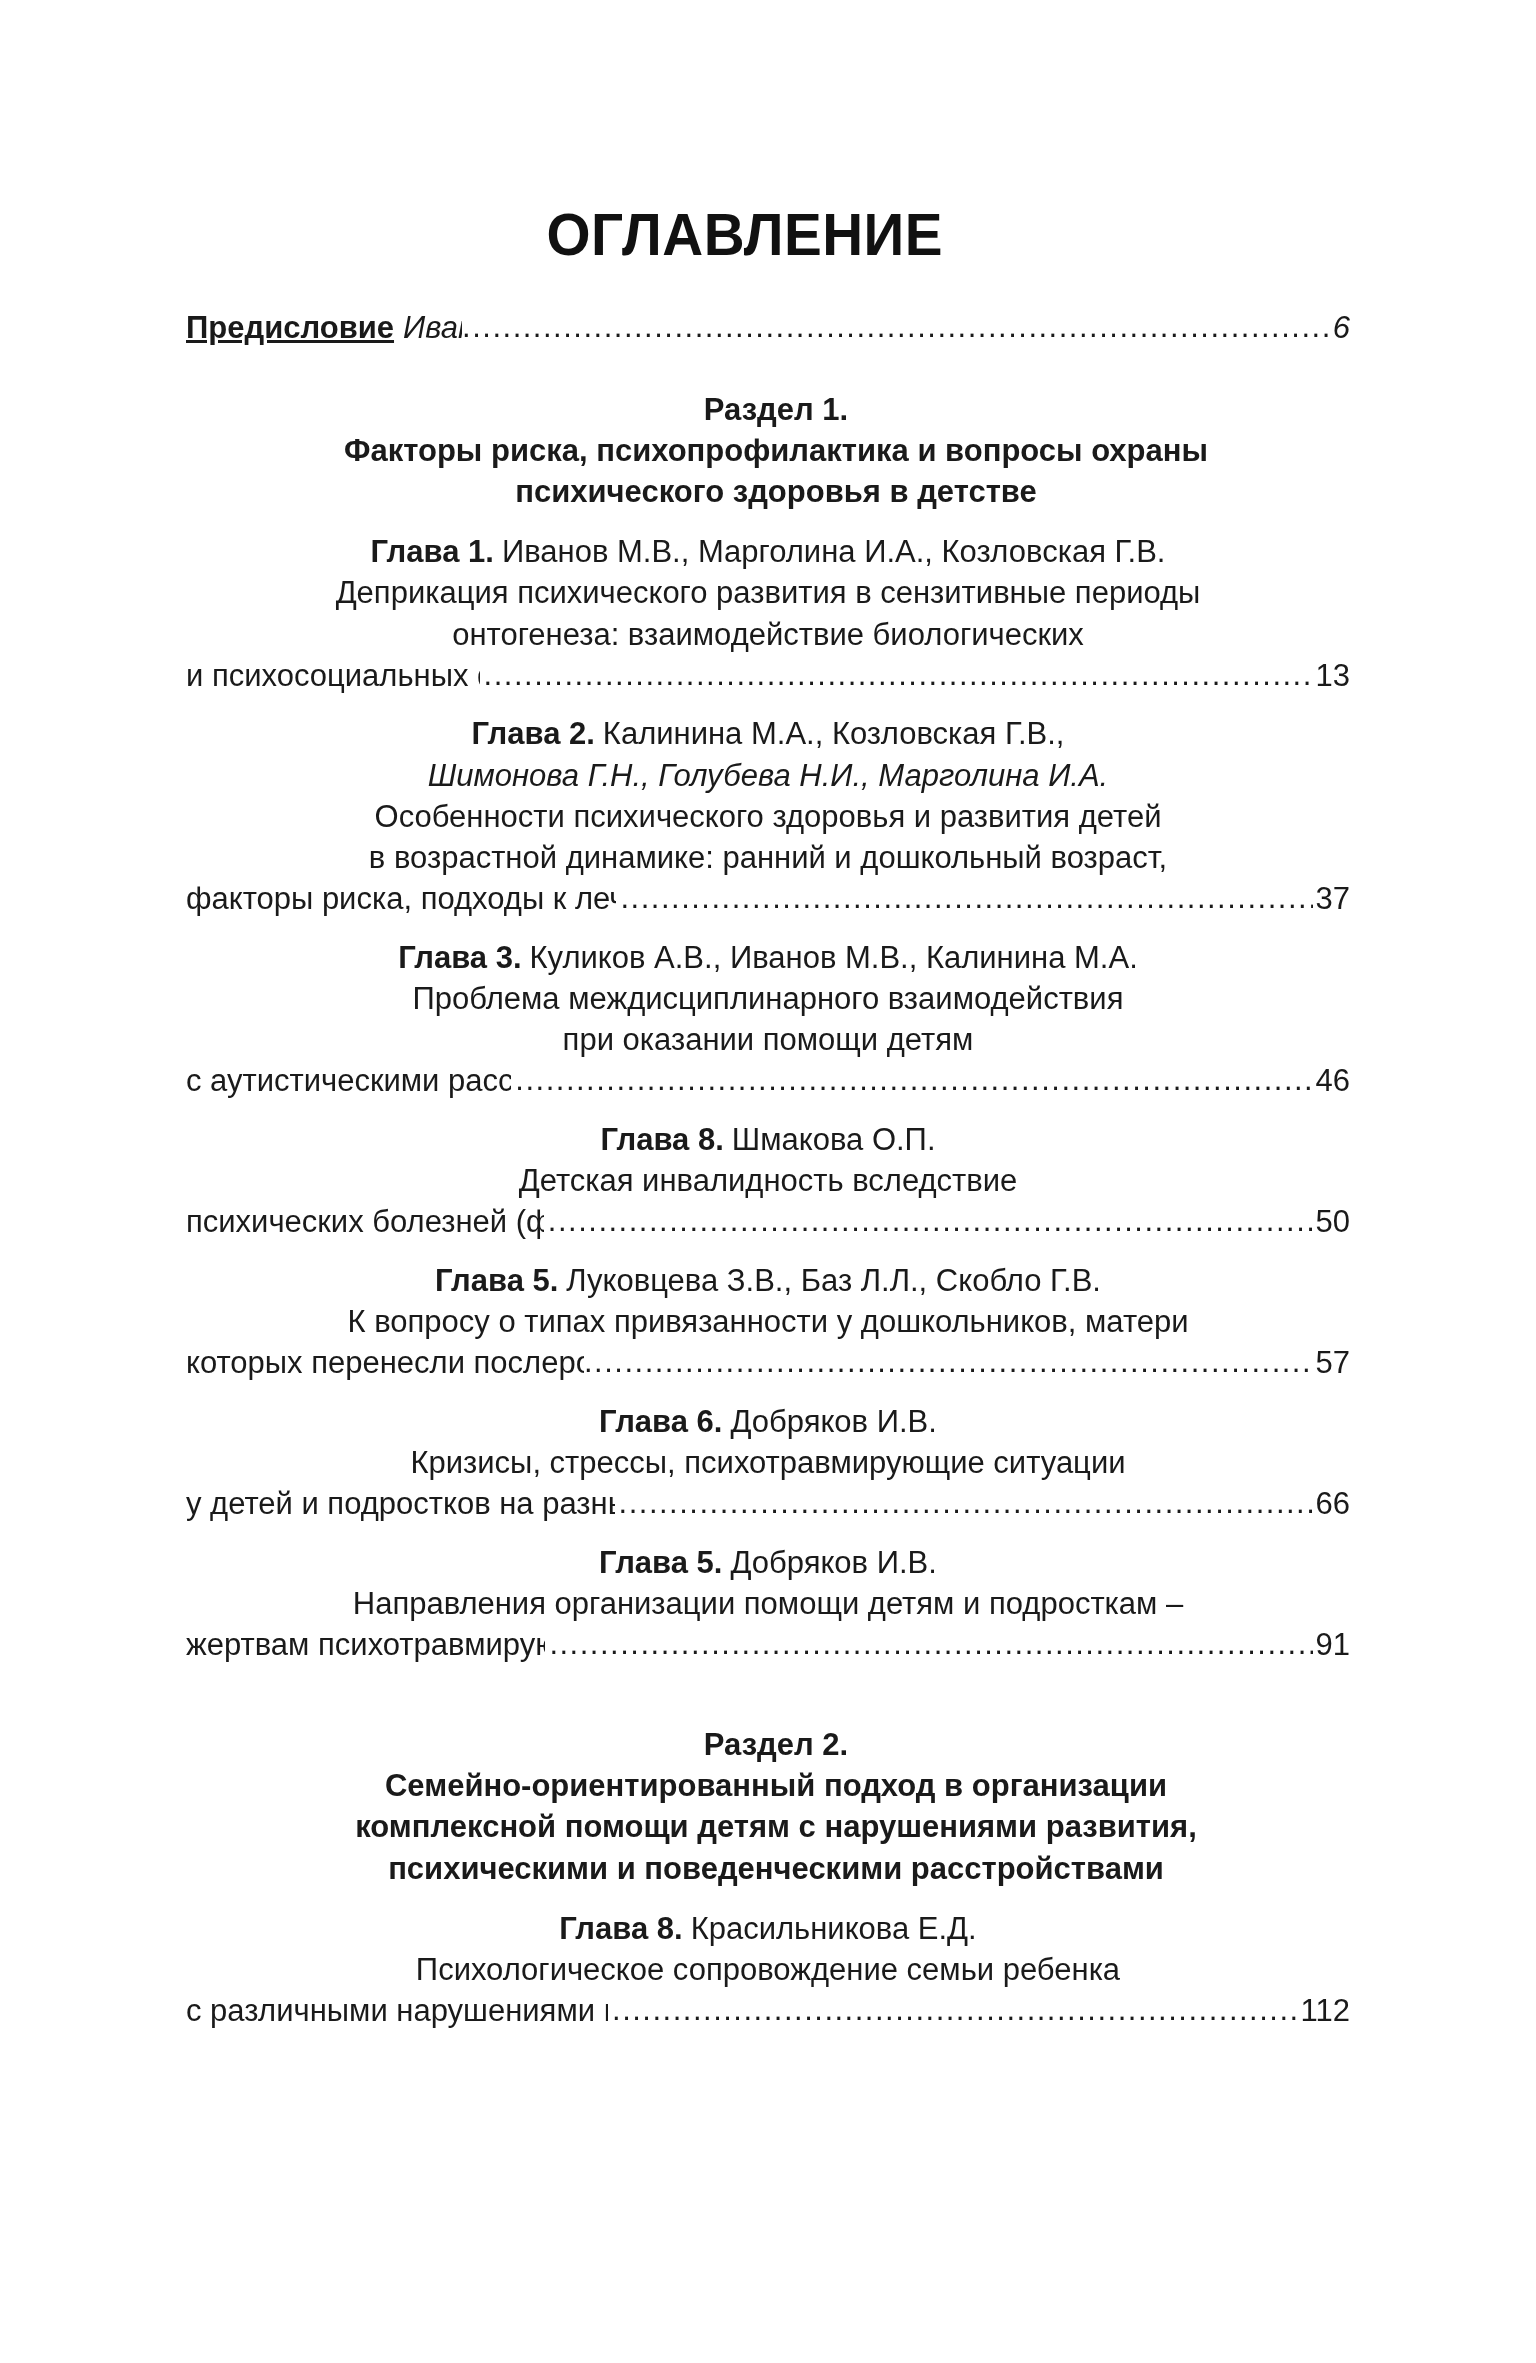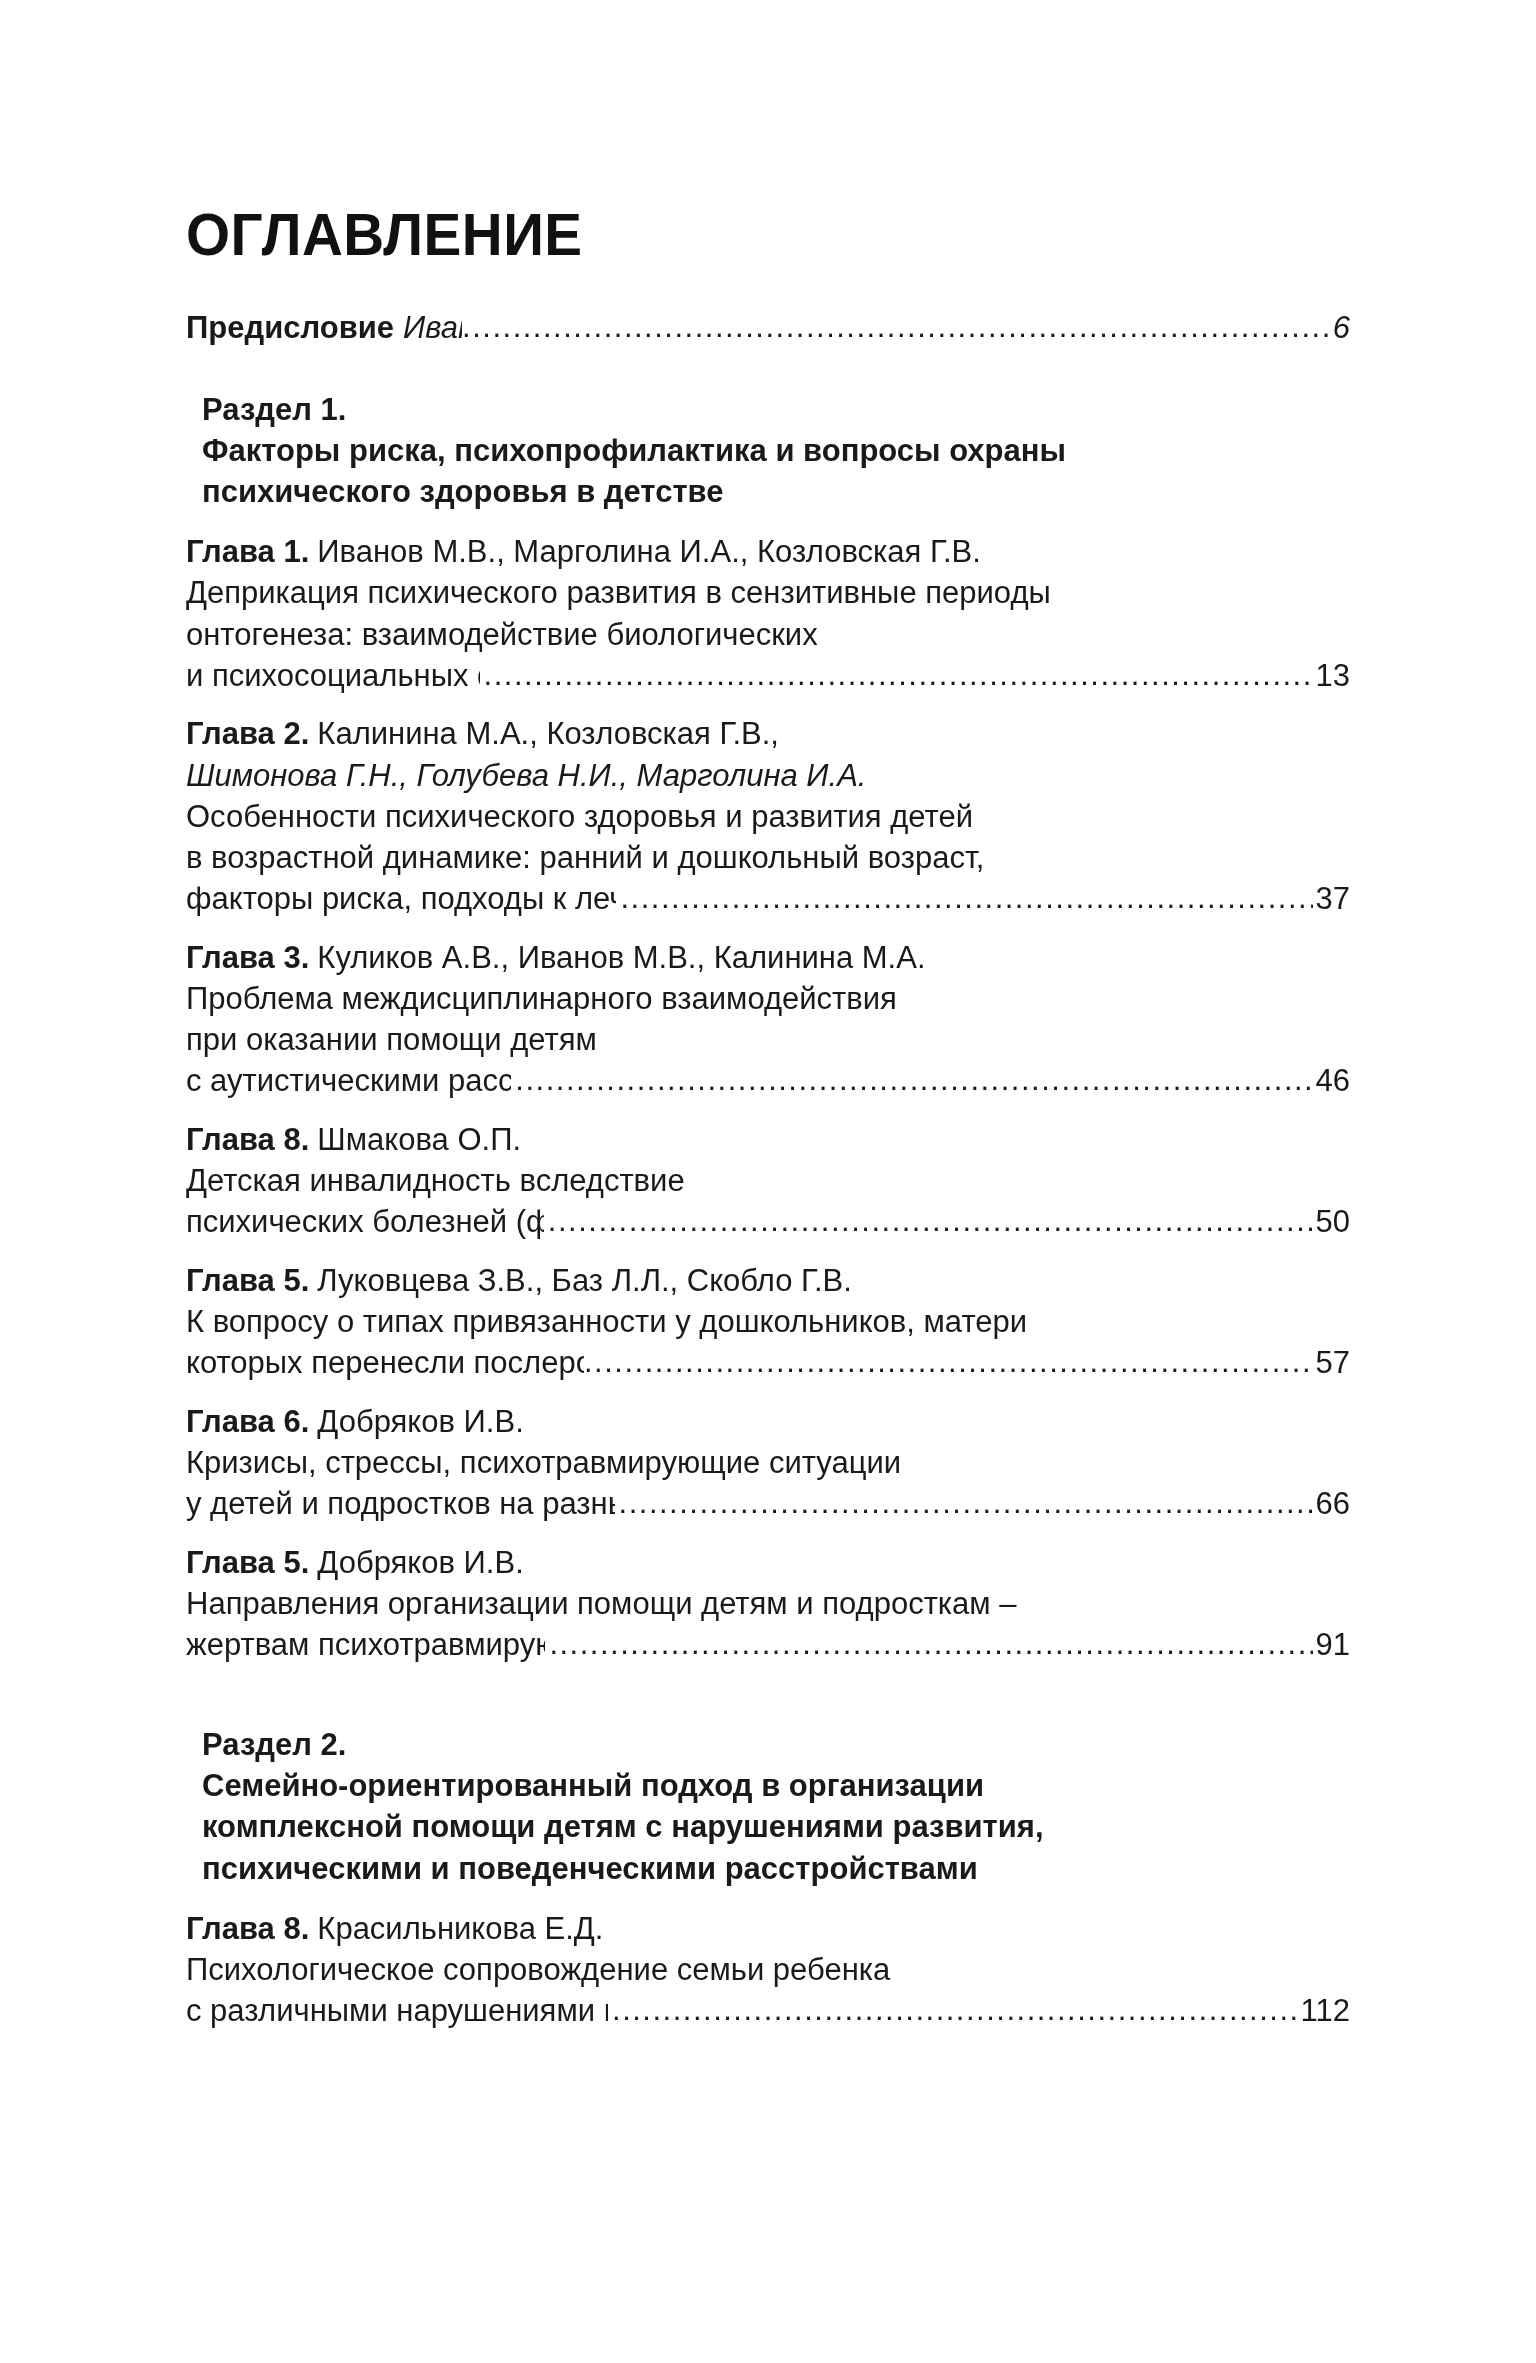--- a/index.html
+++ b/index.html
@@ -17,20 +17,21 @@
     overflow: hidden;
   }
 
   .page {
     position: relative;
     width: 1332px;
     height: 2363px;
     box-sizing: border-box;
     padding: 0;
     background: #ffffff;
+    text-align: center;
   }
 
   .content {
     position: absolute;
     left: 186px;
     top: 206px;
     width: 1164px;
   }
 
   
@@ -83,20 +84,21 @@
     font-size: 31px;
     padding-left: 1px;
   }
 
   
   .preface {
     margin: 0 0 40px 0;
   }
   .preface .bold-label {
     font-weight: bold;
+    text-decoration: underline;
   }
   .preface .author {
     font-style: italic;
     font-weight: normal;
     padding-left: 9px;
   }
   .preface .pagenum {
     font-style: italic;
   }
 

